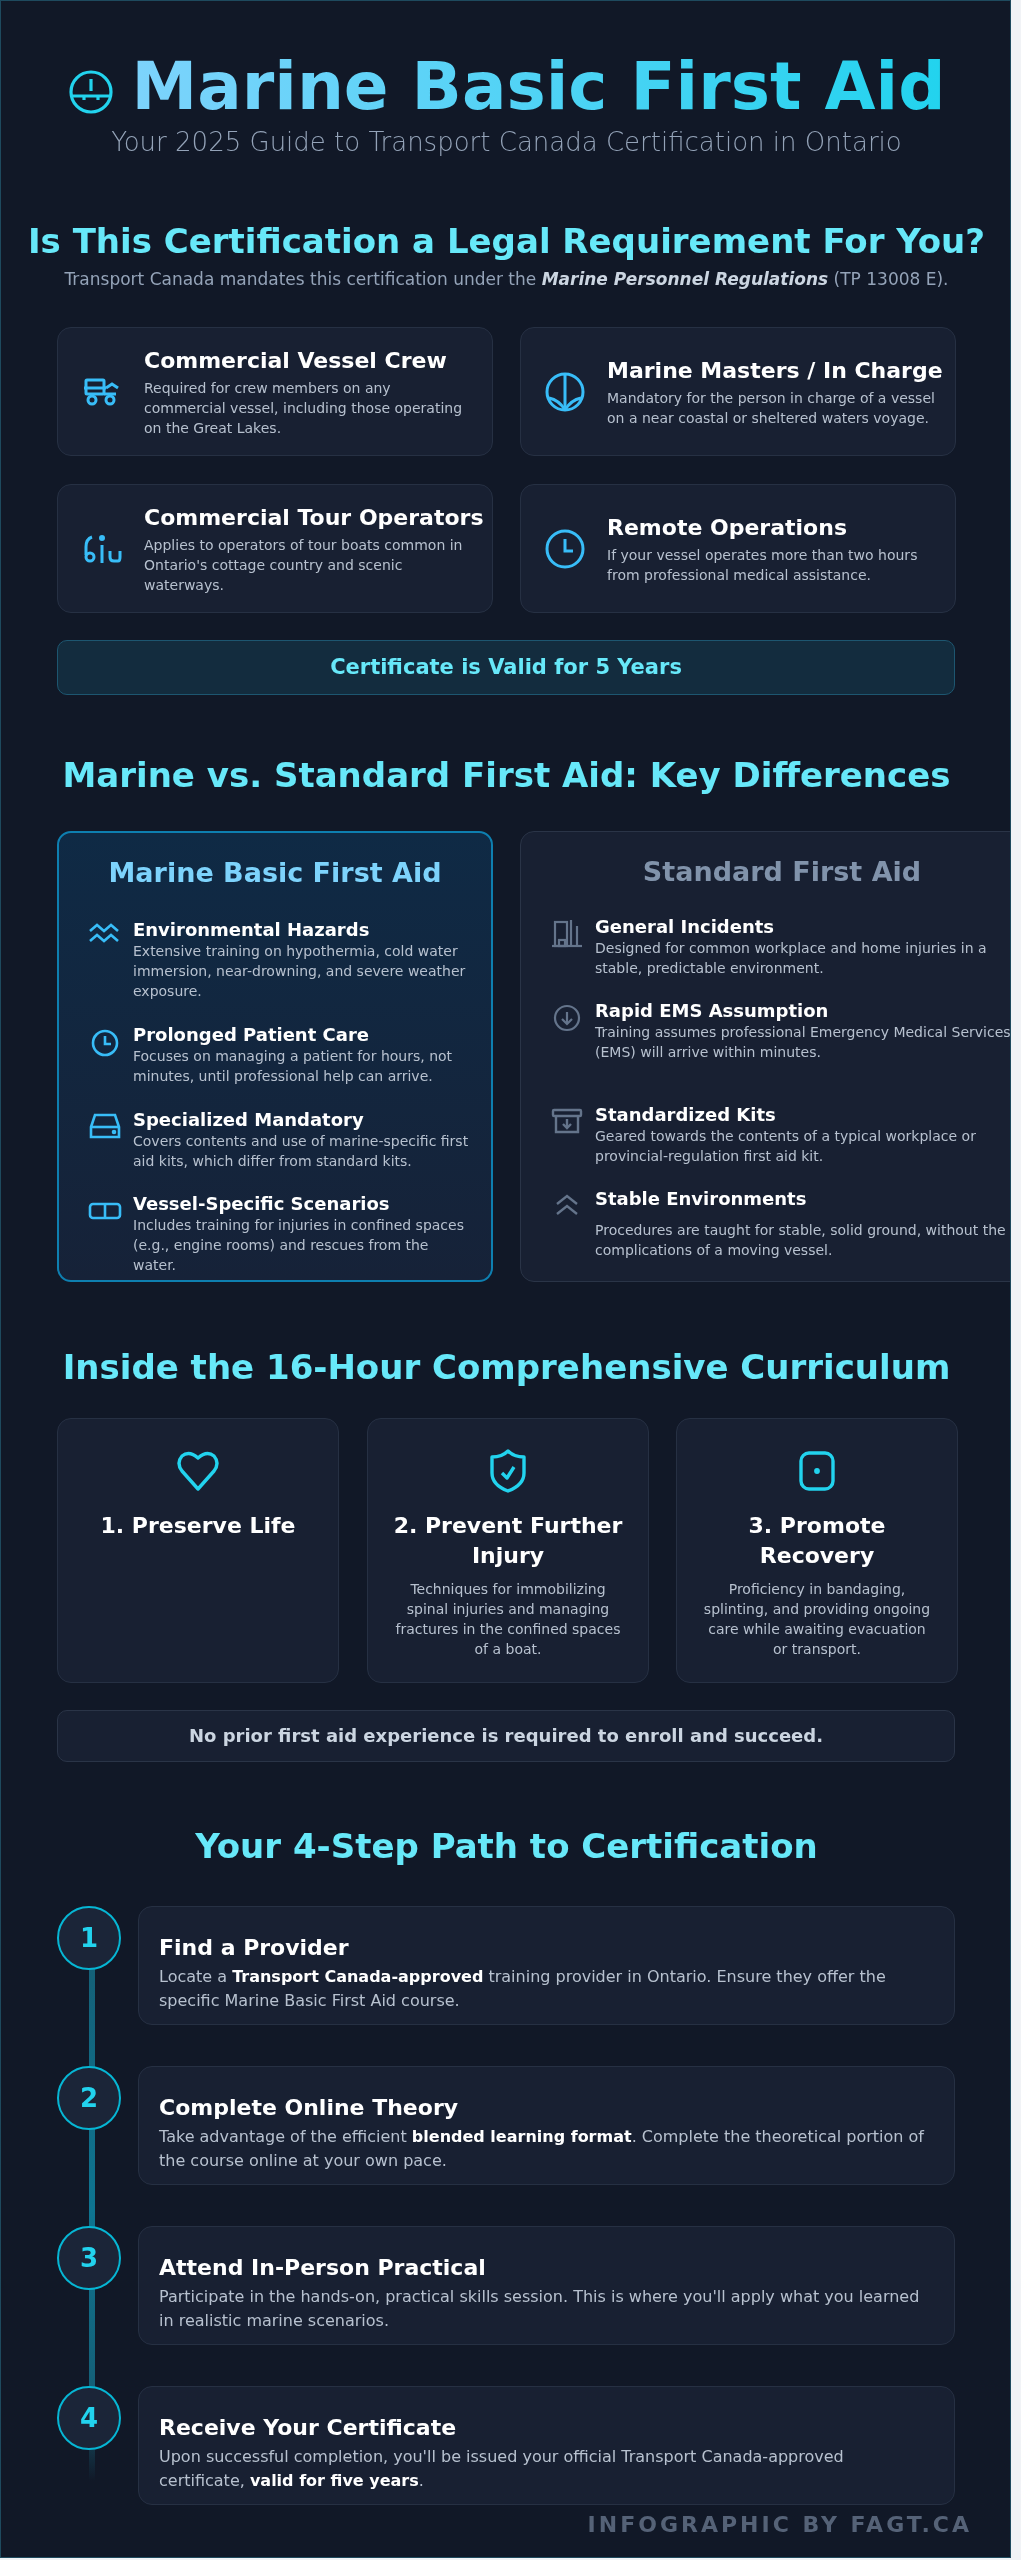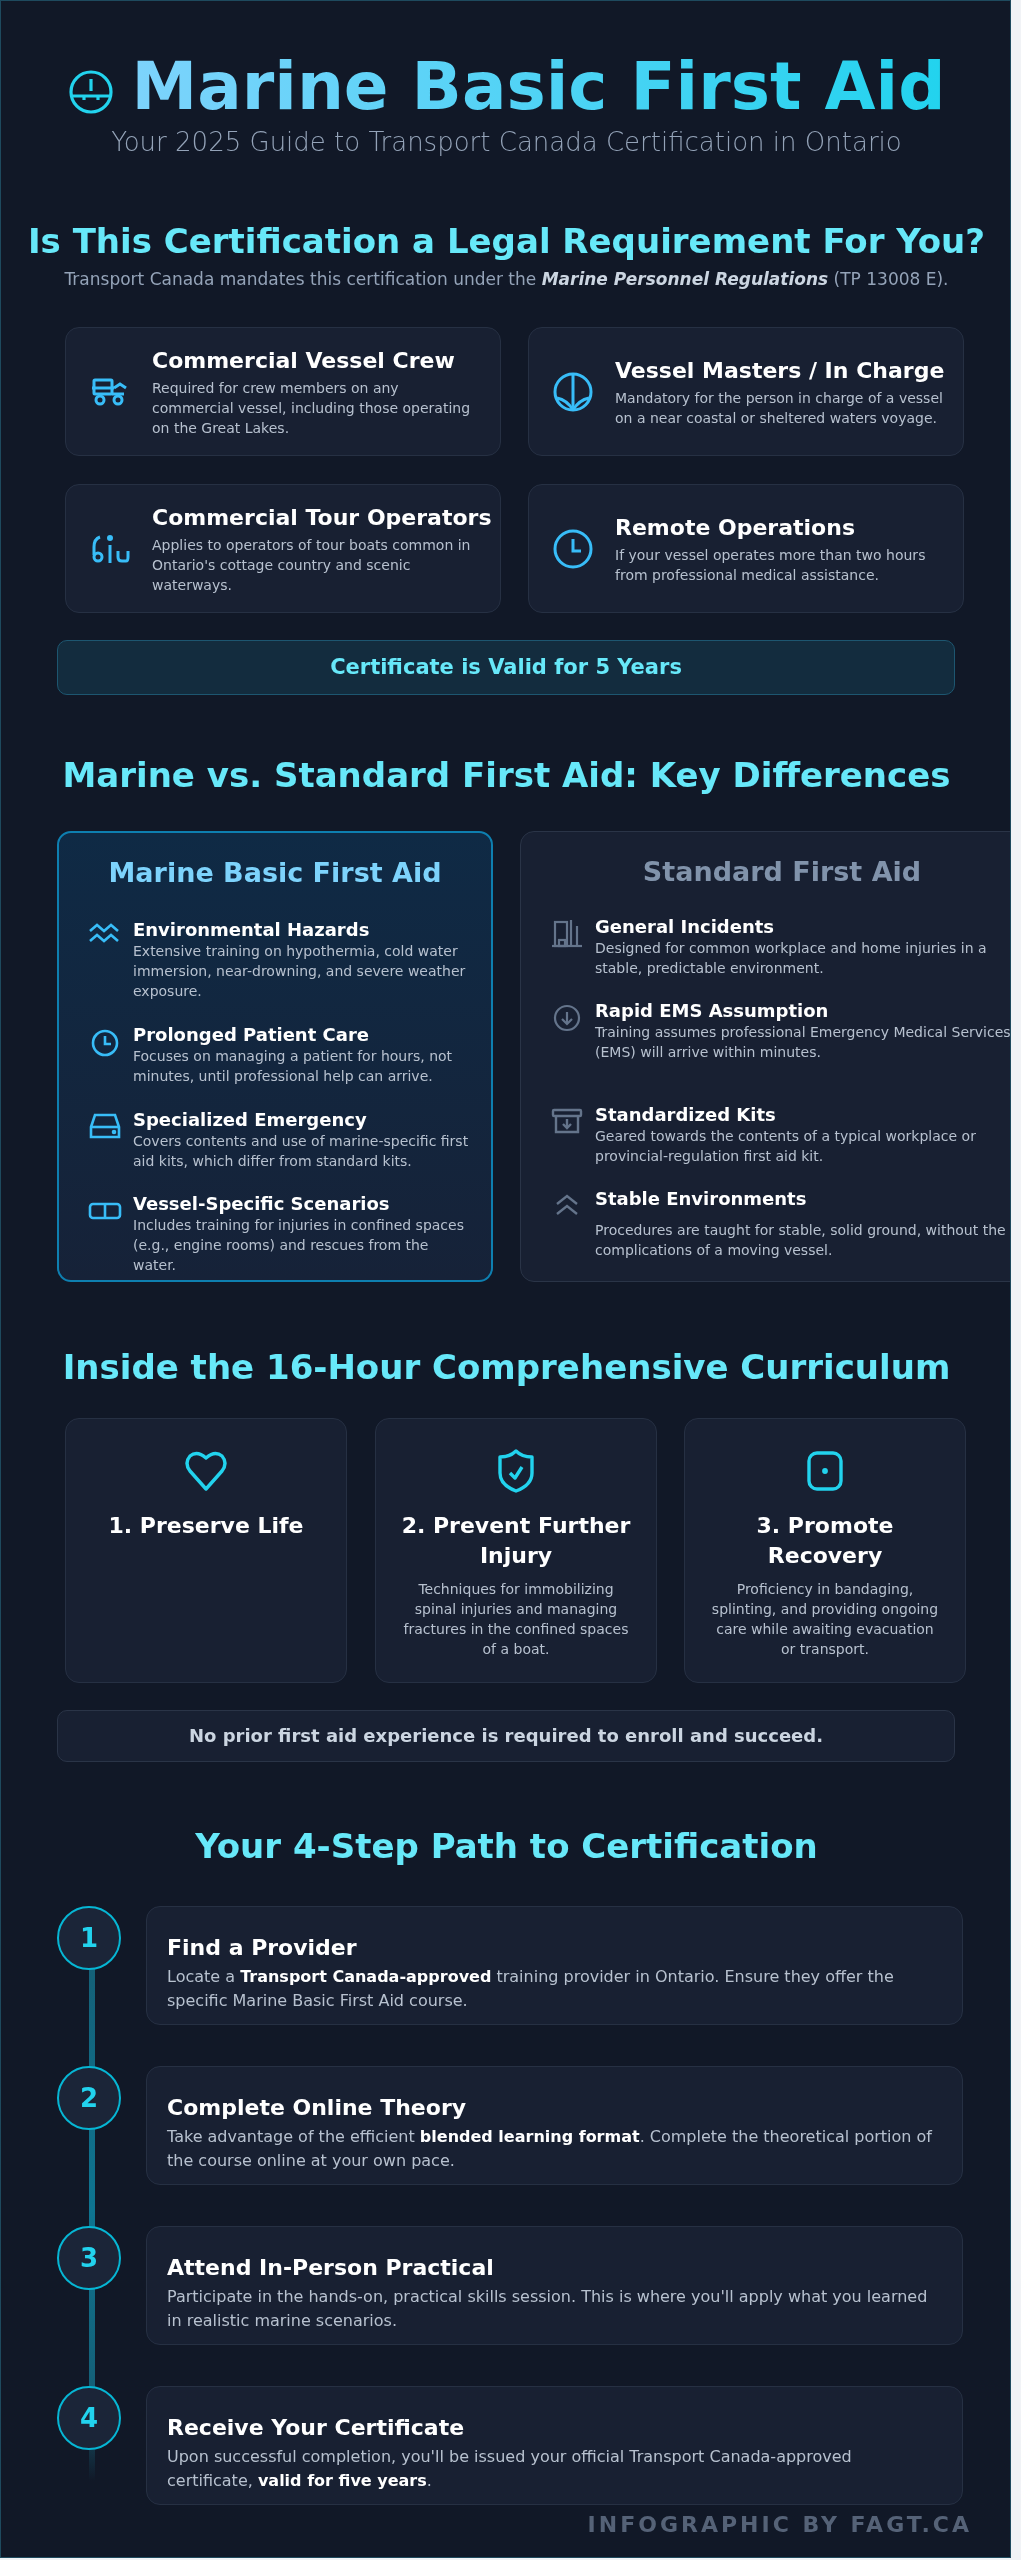--- a/index.html
+++ b/index.html
@@ -29,21 +29,21 @@
     position: absolute; left: 0; width: 1011px; text-align: center;
     font-weight: bold; font-size: 34px; color: #67e8f9;
   }
   .intro {
     position: absolute; left: 0; width: 1011px; top: 268px; text-align: center;
     font-size: 17px; color: #94a3b8;
   }
   .intro b { color: #cbd5e1; font-style: italic; }
   .card {
     position: absolute; background: #182032; border: 1px solid #263043;
-    border-radius: 14px; box-sizing: border-box; margin-left: 8px;
+    border-radius: 14px; box-sizing: border-box;
   }
   .req-icon { position: absolute; left: 22px; width: 44px; height: 44px; }
   .req-title { position: absolute; left: 86px; font-weight: bold; font-size: 22px; color: #ffffff; }
   .req-desc { position: absolute; left: 86px; right: 20px; font-size: 14px; line-height: 20px; color: #b7c1cf; }
   .valid-banner {
     position: absolute; left: 56px; top: 639px; width: 898px; height: 55px;
     background: #132c3e; border: 1px solid #1d5670; border-radius: 10px; box-sizing: border-box;
     text-align: center; line-height: 53px; font-weight: bold; font-size: 21px; color: #67e8f9;
   }
   .cmp-marine {
@@ -115,21 +115,21 @@
     <div class="req-desc" style="top:50px;">Required for crew members on any commercial vessel, including those operating on the Great Lakes.</div>
   </div>
 
   <div class="card" style="left:519px;top:326px;width:436px;height:129px;">
     <svg class="req-icon" style="top:42px;" viewBox="0 0 44 44" fill="none" stroke="#38bdf8" stroke-width="3">
         <circle cx="22" cy="22" r="18"></circle>
         <line x1="22" y1="4" x2="22" y2="40"></line>
         <path d="M6 28 Q16 30 22 40"></path>
         <path d="M38 28 Q28 30 22 40"></path>
       </svg>
-    <div class="req-title" style="top:30px;">Vessel Masters / In Charge</div>
+    <div class="req-title" style="top:30px;">Marine Masters / In Charge</div>
     <div class="req-desc" style="top:60px;">Mandatory for the person in charge of a vessel on a near coastal or sheltered waters voyage.</div>
   </div>
 
   <div class="card" style="left:56px;top:483px;width:436px;height:129px;">
     <svg class="req-icon" style="top:42px;" viewBox="0 0 44 44" fill="none" stroke="#38bdf8" stroke-width="3">
         <path d="M12 10 Q6 12 6 20 L6 28"></path>
         <circle cx="10" cy="30" r="4"></circle>
         <line x1="22" y1="18" x2="22" y2="36"></line>
         <circle cx="22" cy="11" r="1.5" fill="#38bdf8"></circle>
         <path d="M30 24 L30 30 Q30 34 34 34 L38 34 Q40 34 40 30 L40 24"></path>
@@ -166,21 +166,21 @@
         <polyline points="18,11 18,19 24,19"></polyline>
       </svg>
     <div class="cmp-item-title" style="top:191px;">Prolonged Patient Care</div>
     <div class="cmp-item-desc" style="top:213px;">Focuses on managing a patient for hours, not minutes, until professional help can arrive.</div>
 
     <svg class="cmp-item-icon" style="top:276px;" viewBox="0 0 36 36" fill="none" stroke="#38bdf8" stroke-width="2.6">
         <path d="M8 6 L28 6 L32 18 L32 28 L4 28 L4 18 Z"></path>
         <line x1="4" y1="18" x2="32" y2="18"></line>
         <circle cx="27" cy="23" r="1" fill="#38bdf8"></circle>
       </svg>
-    <div class="cmp-item-title" style="top:276px;">Specialized Emergency</div>
+    <div class="cmp-item-title" style="top:276px;">Specialized Mandatory</div>
     <div class="cmp-item-desc" style="top:298px;">Covers contents and use of marine-specific first aid kits, which differ from standard kits.</div>
 
     <svg class="cmp-item-icon" style="top:360px;" viewBox="0 0 36 36" fill="none" stroke="#38bdf8" stroke-width="2.6">
         <rect x="3" y="11" width="30" height="14" rx="3"></rect>
         <line x1="18" y1="11" x2="18" y2="25"></line>
       </svg>
     <div class="cmp-item-title" style="top:360px;">Vessel-Specific Scenarios</div>
     <div class="cmp-item-desc" style="top:382px;">Includes training for injuries in confined spaces (e.g., engine rooms) and rescues from the water.</div>
   </div>
 

